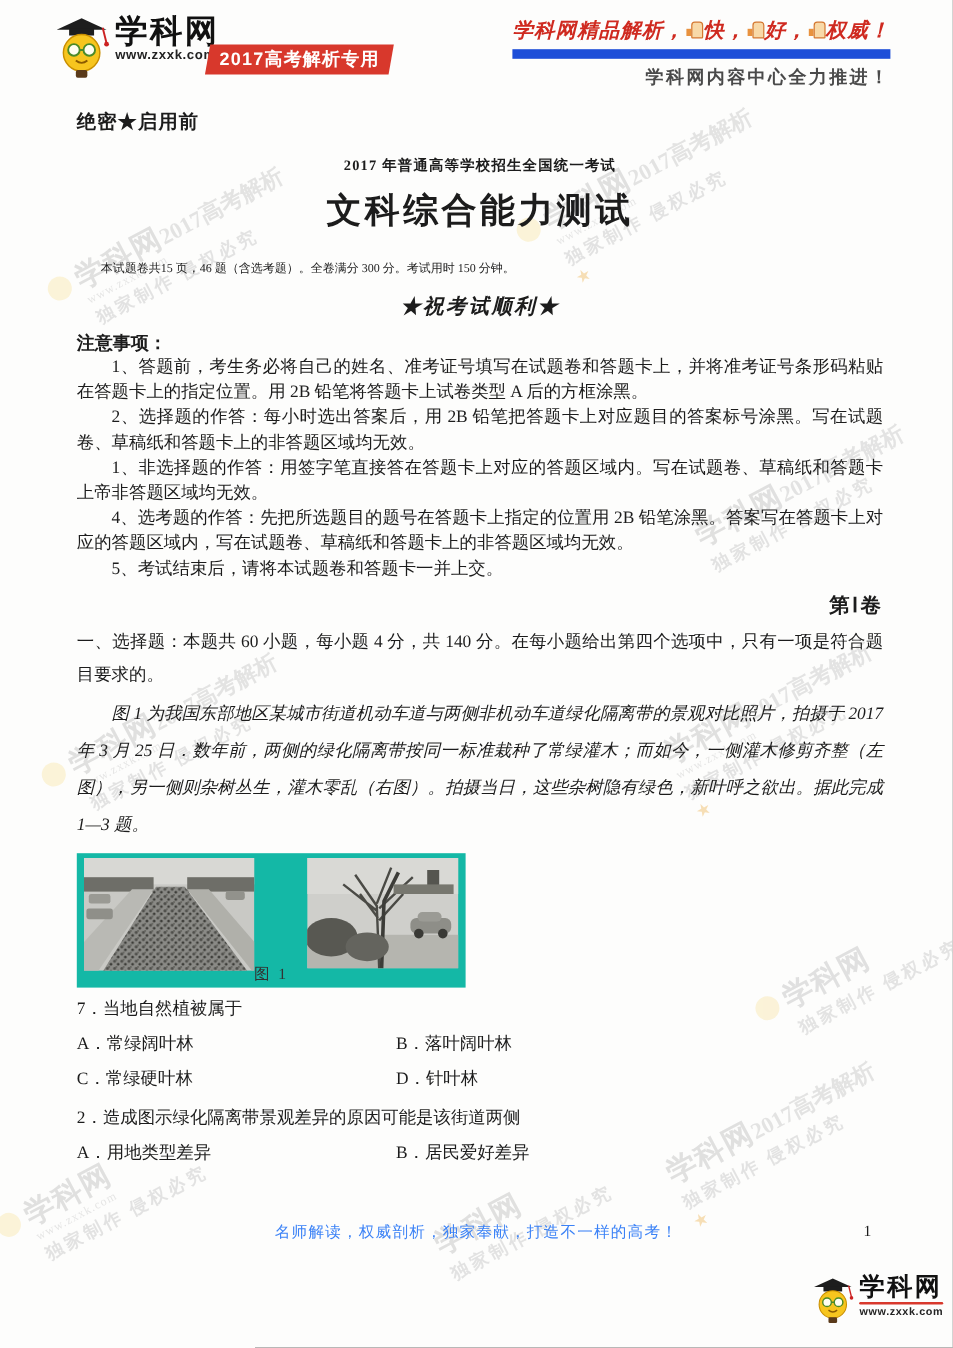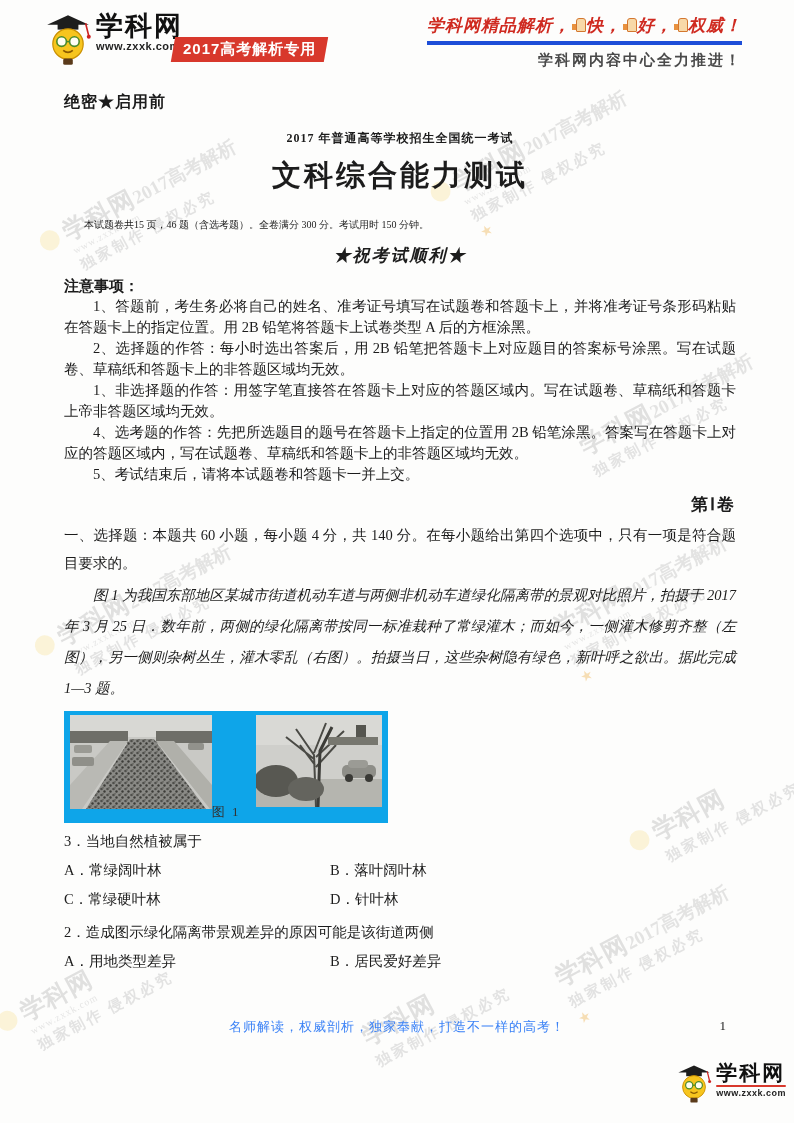--- a/index.html
+++ b/index.html
@@ -26,42 +26,42 @@
   .logo-name { font-family:"Liberation Sans",sans-serif; font-weight:bold; font-size:27px; color:#111; line-height:28px; letter-spacing:2px; }
   .logo-url  { font-family:"Liberation Sans",sans-serif; font-weight:bold; font-size:11px; color:#222; letter-spacing:.5px; }
   .banner {
     position:absolute; left:173px; top:37px; height:25px; padding:0 10px;
     background:#d8382c; transform:skewX(-10deg); display:flex; align-items:center;
   }
   .banner span { transform:skewX(10deg); color:#fff; font-weight:bold; font-size:15px;
     font-family:"Liberation Sans",sans-serif; letter-spacing:1px; }
   .slogan-wrap { position:absolute; right:52px; top:14px; text-align:right; }
   .slogan-main { display:inline-block; color:#cf2a20; font-weight:bold; font-style:italic; font-size:17px;
-    border-bottom:4px solid #1d4ed8; padding-bottom:4px; letter-spacing:1px; }
+    border-bottom:8px solid #1d4ed8; padding-bottom:4px; letter-spacing:1px; }
   .thumb { display:inline-block; width:13px; height:13px; position:relative; margin:0 1px; }
   .thumb::before { content:""; position:absolute; left:0; top:6px; width:4px; height:6px; background:#e8923f; }
   .thumb::after  { content:""; position:absolute; left:4px; top:0; width:8px; height:12px;
     background:#f8d9a8; border:1px solid #d4772f; border-radius:3px 3px 1px 1px; }
   .slogan-sub { margin-top:6px; color:#4a4a4a; font-weight:bold; font-size:15px; letter-spacing:2px; }
   
   .mascot { display:inline-block; }
   
   .content { position:relative; z-index:1; padding:92px 58px 0 64px; }
   .secrecy { font-weight:bold; font-size:16px; letter-spacing:1px; }
   .exam-title { text-align:center; font-weight:bold; font-size:12px; margin-top:17px; letter-spacing:1px; }
   .subject-title { text-align:center; font-weight:bold; font-size:29px; margin-top:9px; letter-spacing:3px; }
   .paper-info { margin-top:16px; text-indent:2em; font-size:10px; line-height:26px; }
   .wish { text-align:center; font-style:italic; font-weight:bold; font-size:17px; margin-top:6px; letter-spacing:2px; }
   .notes-heading { font-weight:bold; font-size:15px; margin-top:10px; }
   .note { font-size:14.5px; line-height:21px; text-indent:2em; text-align:justify; }
   .part-title { text-align:right; font-weight:bold; font-size:17px; margin-top:8px; letter-spacing:2px; }
   .section-intro { font-size:14.5px; line-height:28px; margin-top:5px; text-align:justify; }
   .passage { font-style:italic; font-size:14.5px; line-height:31px; margin-top:3px; text-indent:2em; text-align:justify; }
   
-  .figure { margin-top:7px; width:324px; height:112px; background:#0ea5e9; position:relative;
+  .figure { margin-top:7px; width:324px; height:112px; background:#14b8a6; position:relative;
     display:flex; justify-content:space-between; padding:4px 6px 0 6px; }
   .figure-caption { position:absolute; bottom:2px; left:0; right:0; text-align:center;
     font-size:13px; color:#333; letter-spacing:2px; }
   
   .q-stem { font-size:14.5px; line-height:29px; margin-top:4px; }
   .opt-row { display:flex; font-size:14.5px; line-height:29px; }
   .opt-col1 { width:266px; }
   
   .footer { position:absolute; left:0; right:0; top:1018px; z-index:2; }
   .footer-slogan { text-align:center; font-size:13px; color:#3b82f6; letter-spacing:1px; }
@@ -166,21 +166,21 @@
         <rect x="86" y="50" width="34" height="13" rx="5" fill="#8e8e88"></rect>
         <rect x="92" y="45" width="20" height="8" rx="4" fill="#9b9b95"></rect>
         <circle cx="93" cy="63" r="4" fill="#3a3a36"></circle>
         <circle cx="113" cy="63" r="4" fill="#3a3a36"></circle>
         <rect x="100" y="10" width="10" height="16" fill="#55554f"></rect>
         <rect x="72" y="22" width="50" height="8" fill="#77776f"></rect>
       </svg>
       <div class="figure-caption">图 1</div>
     </div>
 
-    <div class="q-stem">3．当地自然植被属于</div>
+    <div class="q-stem">7．当地自然植被属于</div>
     <div class="opt-row">
       <div class="opt-col1">A．常绿阔叶林</div>
       <div>B．落叶阔叶林</div>
     </div>
     <div class="opt-row">
       <div class="opt-col1">C．常绿硬叶林</div>
       <div>D．针叶林</div>
     </div>
 
     <div class="q-stem">2．造成图示绿化隔离带景观差异的原因可能是该街道两侧</div>

